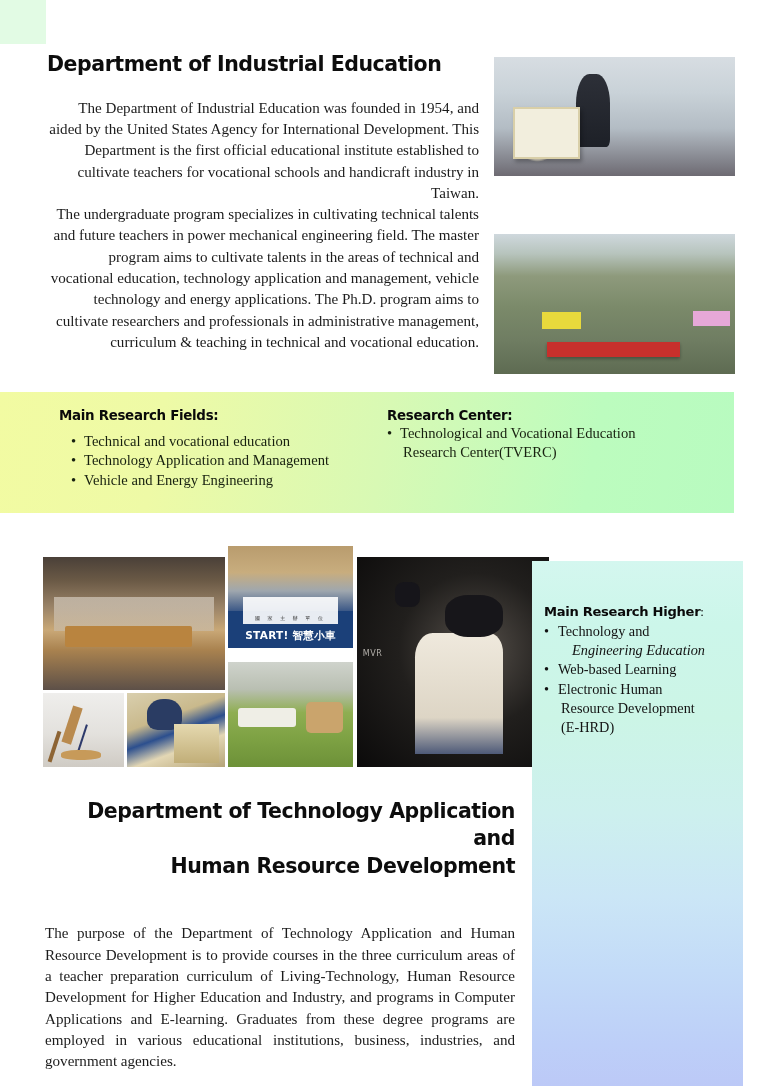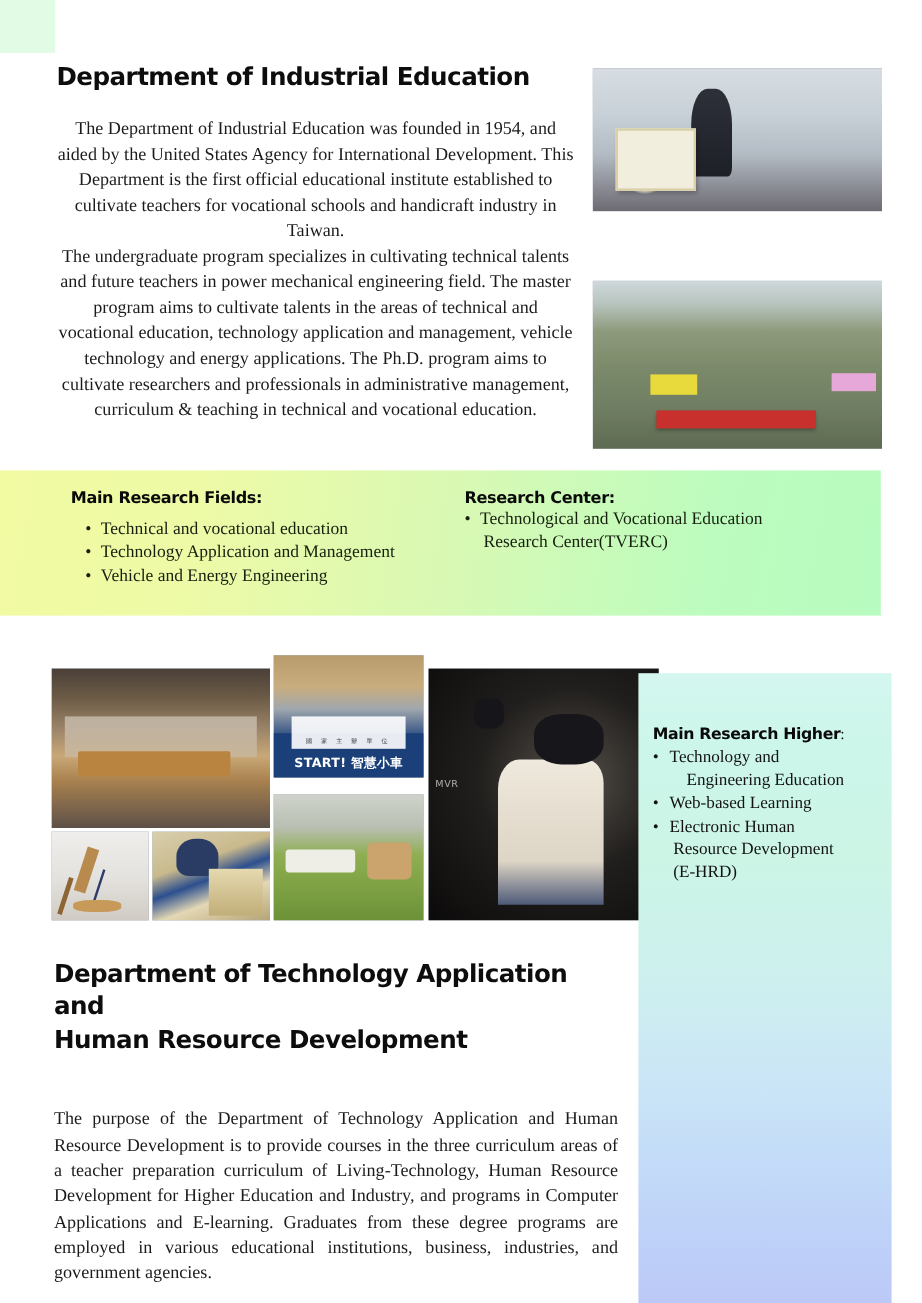--- a/index.html
+++ b/index.html
@@ -41,21 +41,21 @@
     color: #0d0d0d;
     margin: 0 0 20px 0;
     line-height: 1.25;
   }
   .dept-body {
     font-family: "Liberation Serif", serif;
     font-size: 15.1px;
     line-height: 21.3px;
     color: #1b1b1b;
     margin: 0;
-    text-align: center;
+    text-align: right;
   }
   .dept-body.justify {
     text-align: justify;
     text-justify: inter-word;
     margin-top: 43px;
   }
 
   
   .photo {
     position: absolute;
@@ -177,20 +177,21 @@
   .dept2-block {
     position: absolute;
     left: 45px;
     top: 798px;
     width: 470px;
   }
   .dept2-block .dept-title {
     font-size: 20.5px;
     line-height: 1.34;
     margin-bottom: 22px;
+    text-align: right;
   }
 
   
   .ph-inner { position: absolute; inset: 0; }
 
   .img-award {
     background:
       radial-gradient(circle at 18% 70%, #efe8d2 0 9%, transparent 10%),
       linear-gradient(180deg, #d7dde2 0%, #c9d2d8 30%, #b3bcc4 60%, #6d6a72 100%),
       #b9c2c9;
@@ -433,21 +434,21 @@
   </div>
 </div>
 
 <div class="sidebar">
   <div class="sidebar-inner">
     <div class="sidebar-heading"><span>Main Research Higher</span><span class="colon">:</span></div>
     <ul class="bullet-list">
       <li>
         <span class="dot">•</span>
         <span>Technology and</span>
-        <span class="cont" style="padding-left:14px;">Engineering Education</span>
+        <span class="cont" style="padding-left:14px;font-style:italic;">Engineering Education</span>
       </li>
       <li>
         <span class="dot">•</span>
         <span>Web-based Learning</span>
       </li>
       <li>
         <span class="dot">•</span>
         <span>Electronic Human</span>
         <span class="cont">Resource Development</span>
         <span class="cont">(E-HRD)</span>

